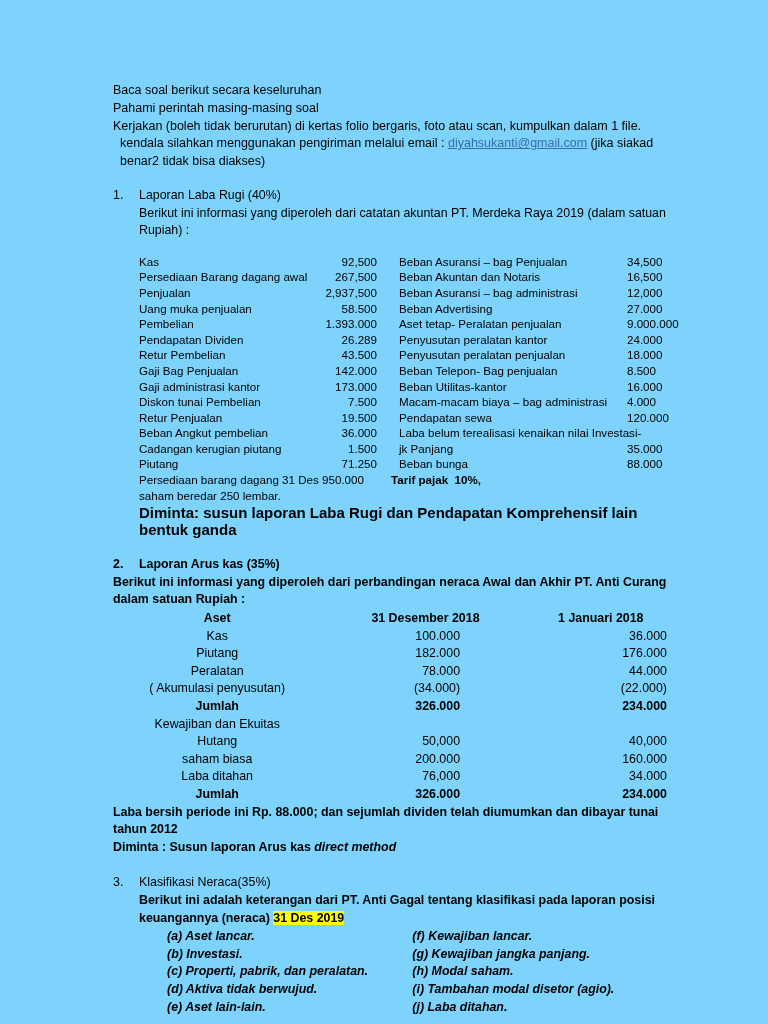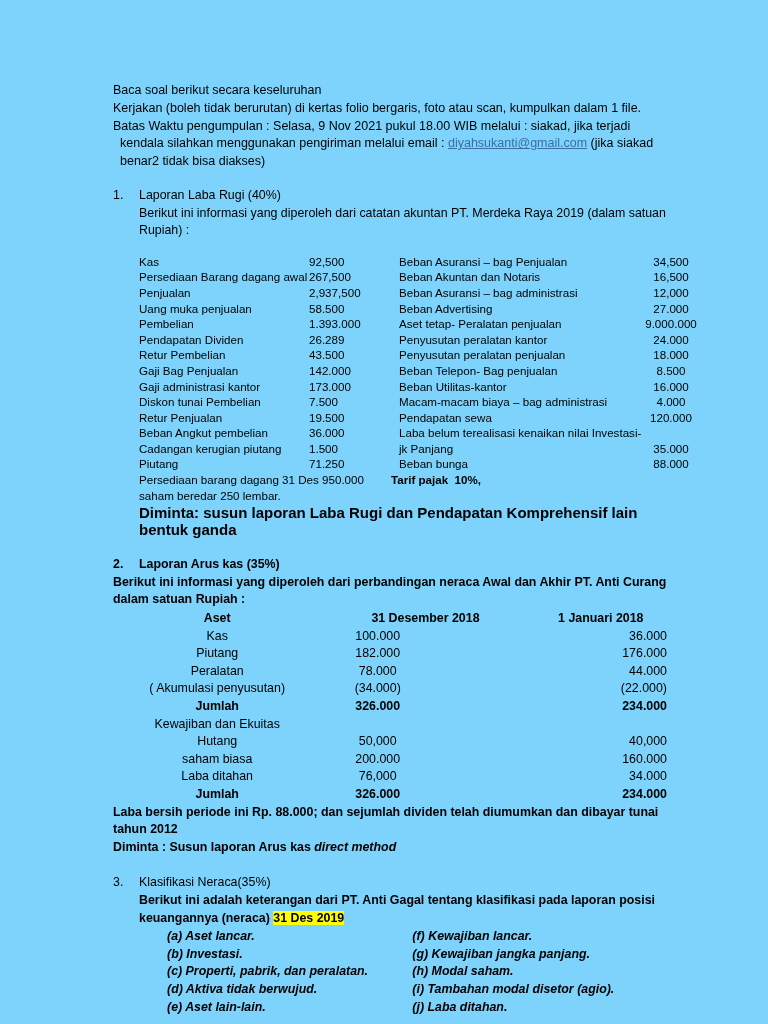--- a/index.html
+++ b/index.html
@@ -73,23 +73,23 @@
     table-layout: fixed;
   }
   .acct td {
     font-size: 11.6px;
     line-height: 15.6px;
     padding: 0;
     vertical-align: top;
     white-space: nowrap;
   }
   .acct td.l-name { width: 170px; }
-  .acct td.l-val  { width: 68px; text-align: left; padding-right: 14px; }
+  .acct td.l-val  { width: 68px; text-align: right; padding-right: 14px; }
   .acct td.r-name { width: 228px; padding-left: 8px; }
-  .acct td.r-val  { width: 88px; text-align: center; }
+  .acct td.r-val  { width: 88px; text-align: left; }
 
   .after-table .line {
     font-size: 11.6px;
     line-height: 15.6px;
     white-space: pre;
   }
   .after-table { margin-top: 0; }
 
   .diminta {
     font-size: 15px;
@@ -107,21 +107,21 @@
     margin-top: 1px;
   }
   .bs td {
     font-size: 12.4px;
     line-height: 17.6px;
     padding: 0;
     white-space: nowrap;
     vertical-align: top;
   }
   .bs td.c-label { width: 188px; text-align: center; }
-  .bs td.c-a { width: 160px; text-align: center; padding-right: 40px; }
+  .bs td.c-a { width: 160px; text-align: right; padding-right: 40px; }
   .bs td.c-b { width: 160px; text-align: right; padding-right: 6px; }
   .bs tr.head td.c-a,
   .bs tr.head td.c-b { text-align: left; padding-right: 0; }
   .bs tr.head td.c-a { padding-left: 76px; }
   .bs tr.head td.c-b { padding-left: 58px; }
 
   
   .cls {
     border-collapse: collapse;
     table-layout: fixed;
@@ -143,22 +143,22 @@
   .spacer-q { height: 18px; }
 </style>
 </head>
 <body>
 
 <div class="page">
   <div class="content">
 
     <div class="header-block">
       <div class="line">Baca soal berikut secara keseluruhan</div>
+      <div class="line">Pahami perintah masing-masing soal</div>
       <div class="line">Kerjakan (boleh tidak berurutan) di kertas folio bergaris, foto atau scan, kumpulkan dalam 1 file.</div>
-      <div class="line">Batas Waktu pengumpulan : Selasa, 9 Nov 2021 pukul 18.00 WIB melalui : siakad, jika terjadi</div>
       <div class="line indent-sm"><span>kendala silahkan menggunakan pengiriman melalui email : </span><a class="link" href="#">diyahsukanti@gmail.com</a><span> (jika siakad</span></div>
       <div class="line indent-sm">benar2 tidak bisa diakses)</div>
     </div>
 
     <div class="q">
       <div class="q-num">1.</div>
       <div class="q-body">
         <div class="line">Laporan Laba Rugi (40%)</div>
         <div class="line">Berikut ini informasi yang diperoleh dari catatan akuntan PT. Merdeka Raya 2019 (dalam satuan</div>
         <div class="line">Rupiah) :</div>

